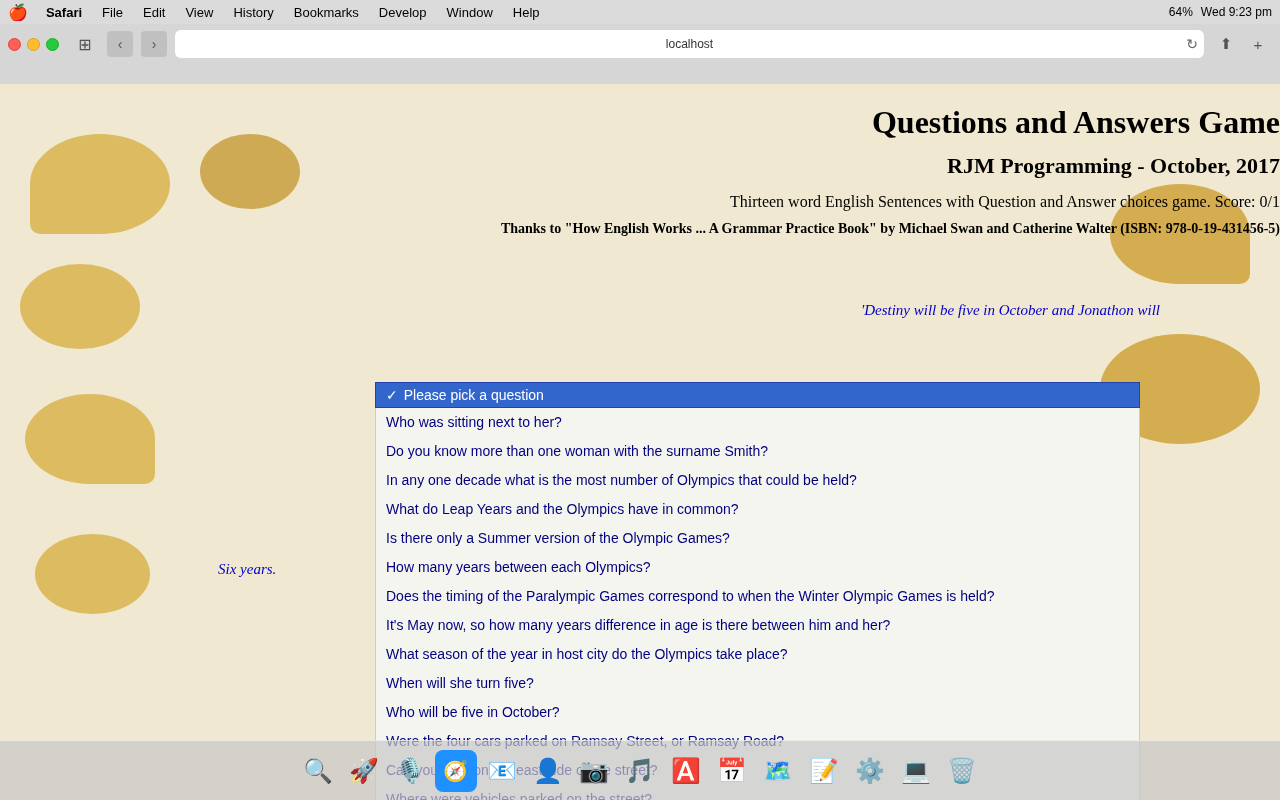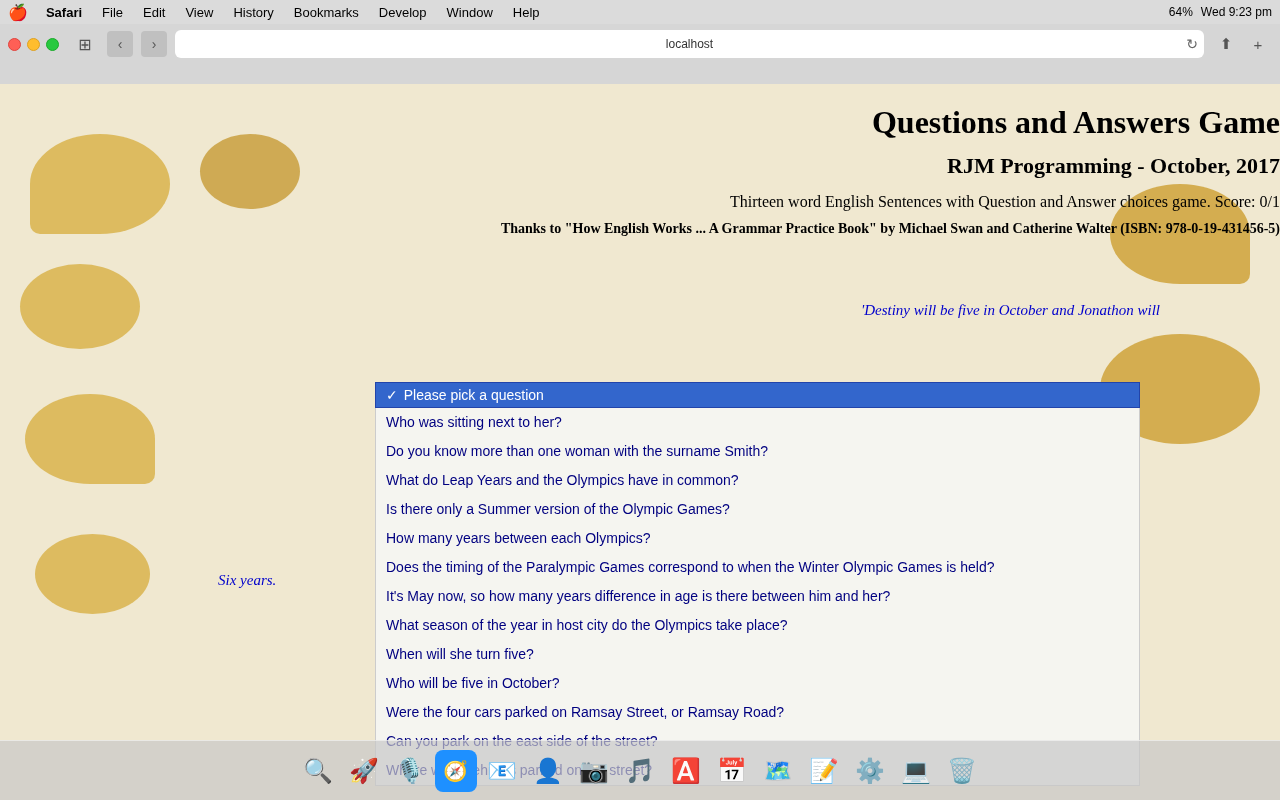--- a/index.html
+++ b/index.html
@@ -205,21 +205,21 @@
       right: 120px;
       font-size: 15px;
       color: #0000cc;
       font-style: italic;
       font-family: Georgia, 'Times New Roman', serif;
     }
 
     
     .answer-text {
       position: absolute;
-      top: 488px;
+      top: 477px;
       left: 218px;
       font-size: 15px;
       color: #0000cc;
       font-style: italic;
       font-family: Georgia, 'Times New Roman', serif;
     }
 
     
     .dropdown-container {
       position: absolute;
@@ -360,20 +360,21 @@
 
     <div class="dropdown-selected">
       <span>✓</span>
       <span>Please pick a question</span>
     </div>
 
     <div class="dropdown-list">
 
     <div class="dropdown-option">Who was sitting next to her?</div>
         <div class="dropdown-option">Do you know more than one woman with the surname Smith?</div>
+        <div class="dropdown-option">In any one decade what is the most number of Olympics that could be held?</div>
         <div class="dropdown-option">What do Leap Years and the Olympics have in common?</div>
         <div class="dropdown-option">Is there only a Summer version of the Olympic Games?</div>
         <div class="dropdown-option">How many years between each Olympics?</div>
         <div class="dropdown-option">Does the timing of the Paralympic Games correspond to when the Winter Olympic Games is held?</div>
         <div class="dropdown-option">It's May now, so how many years difference in age is there between him and her?</div>
         <div class="dropdown-option">What season of the year in host city do the Olympics take place?</div>
         <div class="dropdown-option">When will she turn five?</div>
         <div class="dropdown-option">Who will be five in October?</div>
         <div class="dropdown-option">Were the four cars parked on Ramsay Street, or Ramsay Road?</div>
         <div class="dropdown-option">Can you park on the east side of the street?</div>

